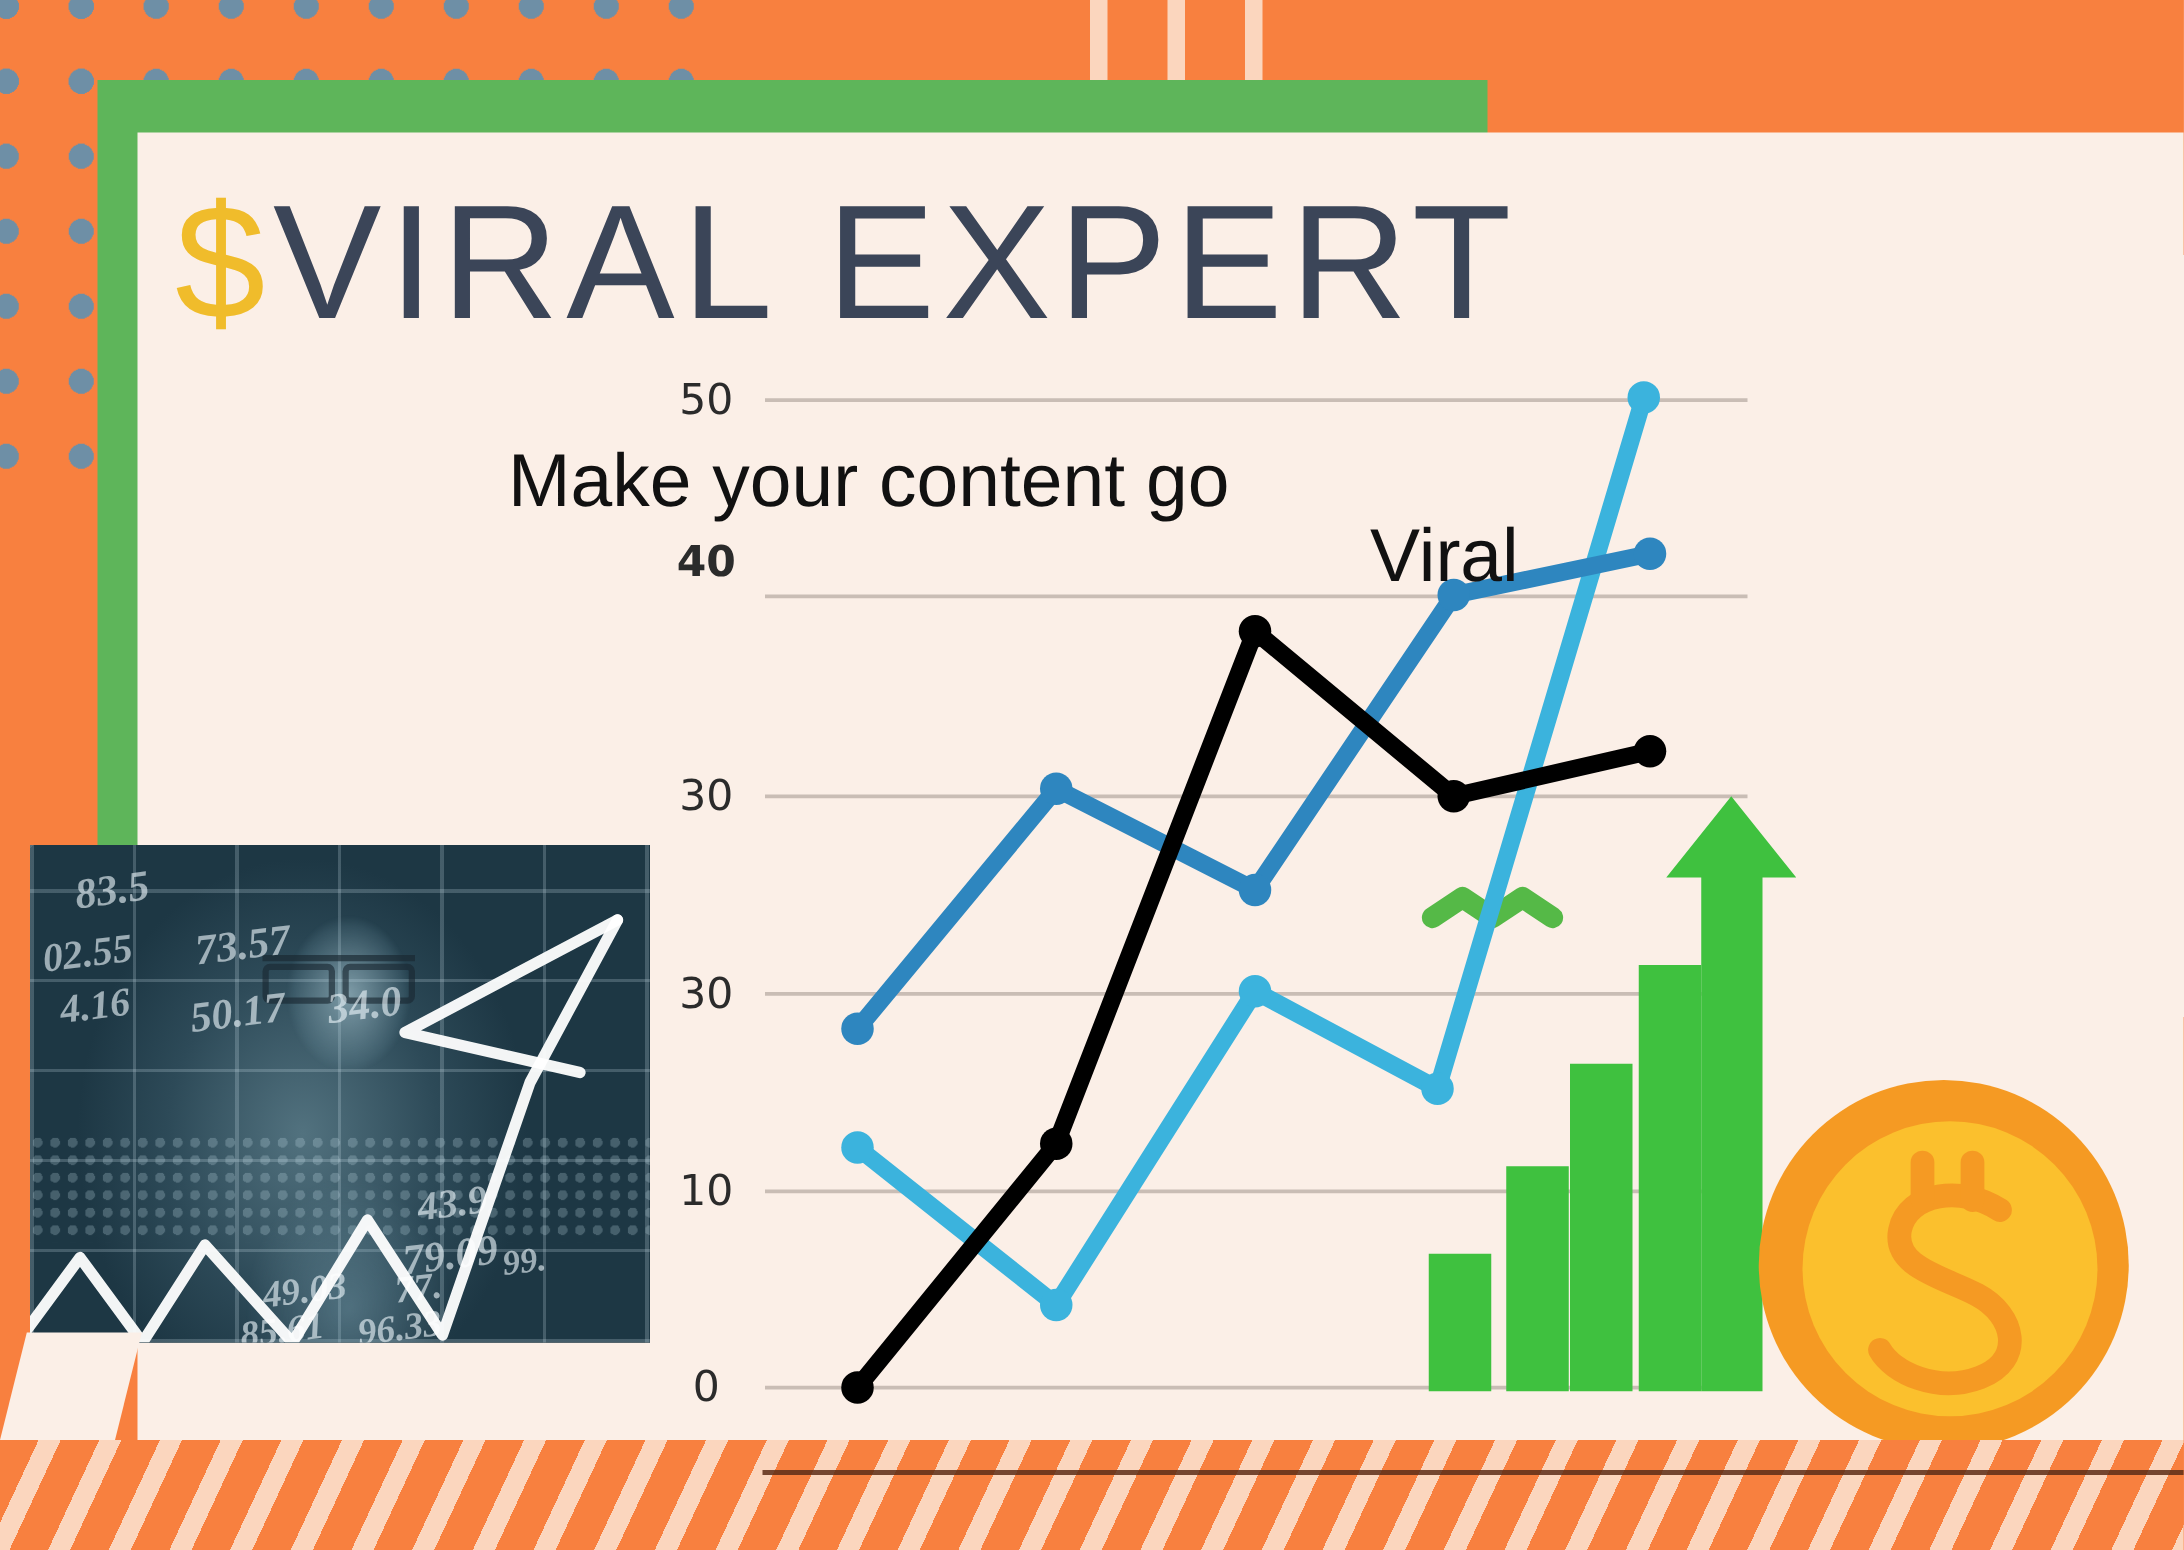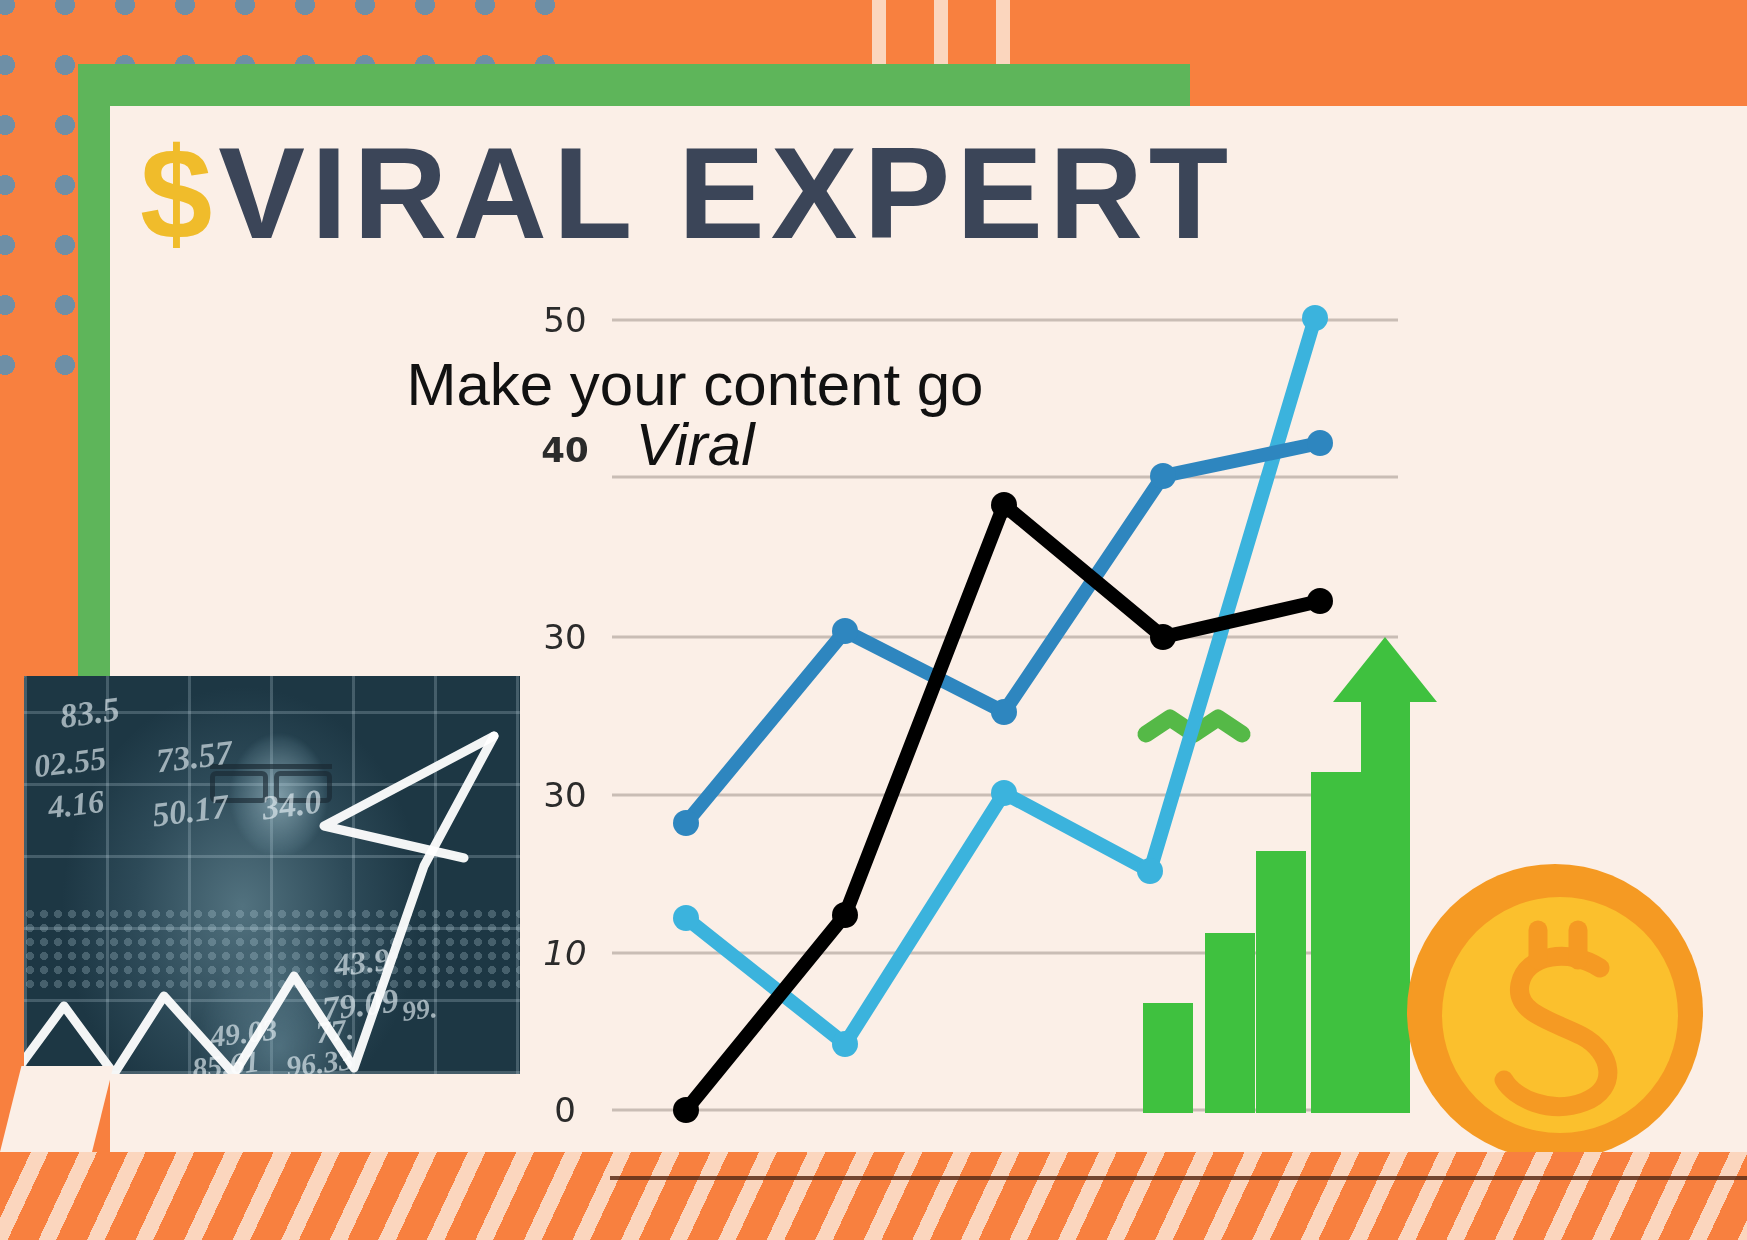--- a/index.html
+++ b/index.html
@@ -28,32 +28,32 @@
   .vstripe{position:absolute;top:0;width:14px;height:80px;background:#FBD6BE;}
 
   
   .green-frame{position:absolute;left:78px;top:64px;width:1112px;height:620px;background:#5EB55A;}
 
   
   .card{position:absolute;left:110px;top:106px;right:0;bottom:88px;background:#FBEFE7;}
 
   
   .headline{
-    position:absolute;left:140px;top:128px;
-    font-size:130px;font-weight:700;letter-spacing:6px;
+    position:absolute;left:140px;top:144px;
+    font-size:130px;font-weight:400;letter-spacing:6px;
     color:#3B4558;white-space:nowrap;line-height:1;
   }
   .headline .dollar{color:#F0BC2B;}
 
   .subhead{
     position:absolute;left:175px;top:355px;width:1040px;
     font-size:60px;color:#111;line-height:1.0;text-align:center;
     font-weight:400;
   }
-  .subhead .l2{display:block;text-align:center;font-style:italic;}
+  .subhead .l2{display:block;text-align:right;}
 
   
   #chart{position:absolute;left:0;top:0;width:1747px;height:1240px;}
 
   .ytick{
     position:absolute;font-size:34px;color:#2b2b2b;
     text-align:center;width:70px;
     font-family:"DejaVu Sans", sans-serif;
   }
 
@@ -200,21 +200,21 @@
         <line x1="1538" y1="930" x2="1538" y2="960"></line>
         <line x1="1578" y1="930" x2="1578" y2="960"></line>
       </g>
     </g>
   </svg>
 
   <div class="ytick" style="left:530px;top:300px;">50</div>
   <div class="ytick" style="left:530px;top:430px;font-weight:bold;">40</div>
   <div class="ytick" style="left:530px;top:617px;">30</div>
   <div class="ytick" style="left:530px;top:775px;">30</div>
-  <div class="ytick" style="left:530px;top:933px;font-style:italic;">10</div>
+  <div class="ytick" style="left:530px;top:933px;">10</div>
   <div class="ytick" style="left:530px;top:1090px;">0</div>
 
   <div class="headline">
     <span class="dollar">$</span><span>VIRAL EXPERT</span>
   </div>
 
   <div class="subhead">
     <span class="l1">Make your content go</span>
     <span class="l2">Viral</span>
   </div>

